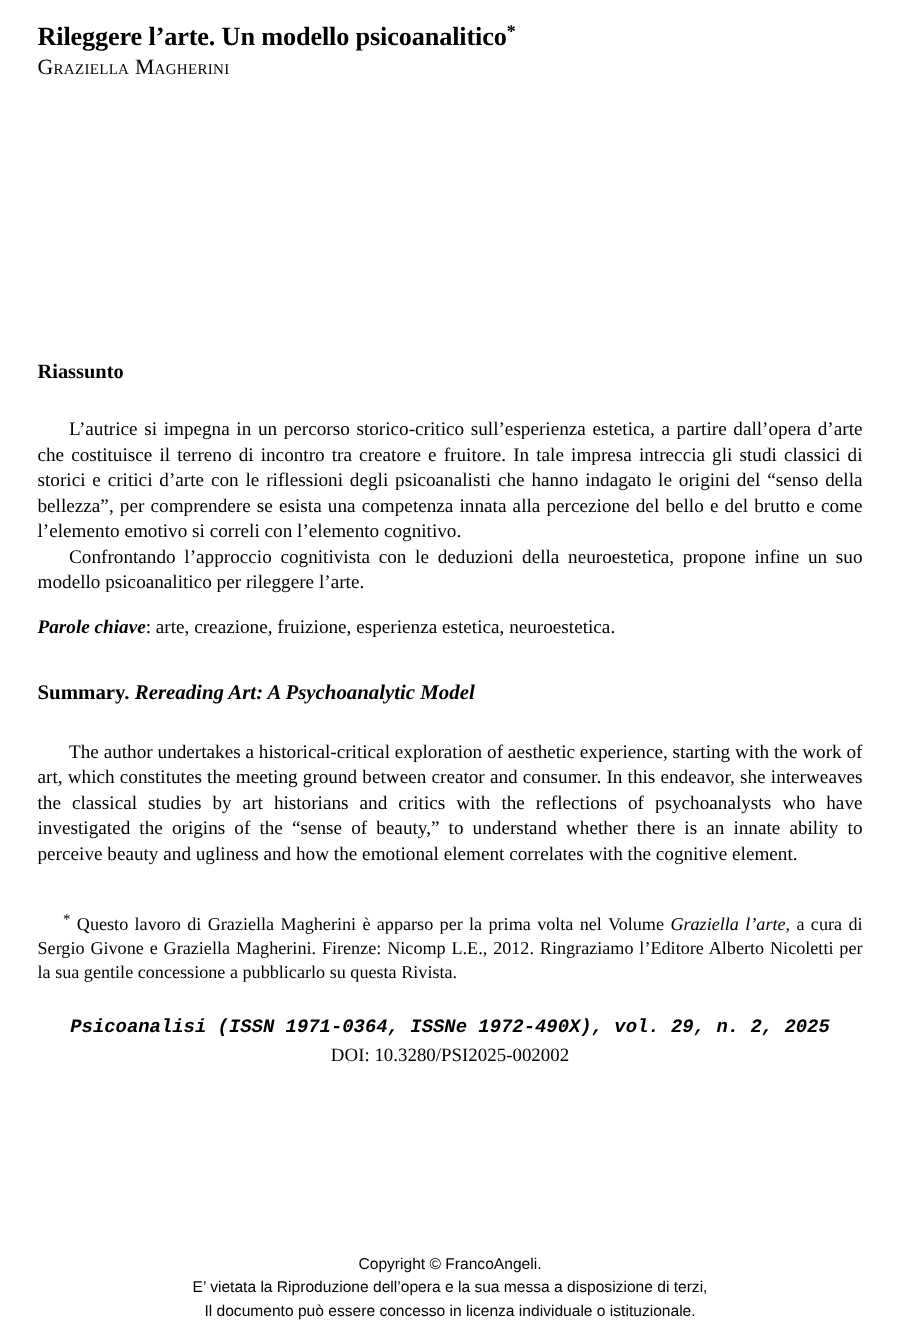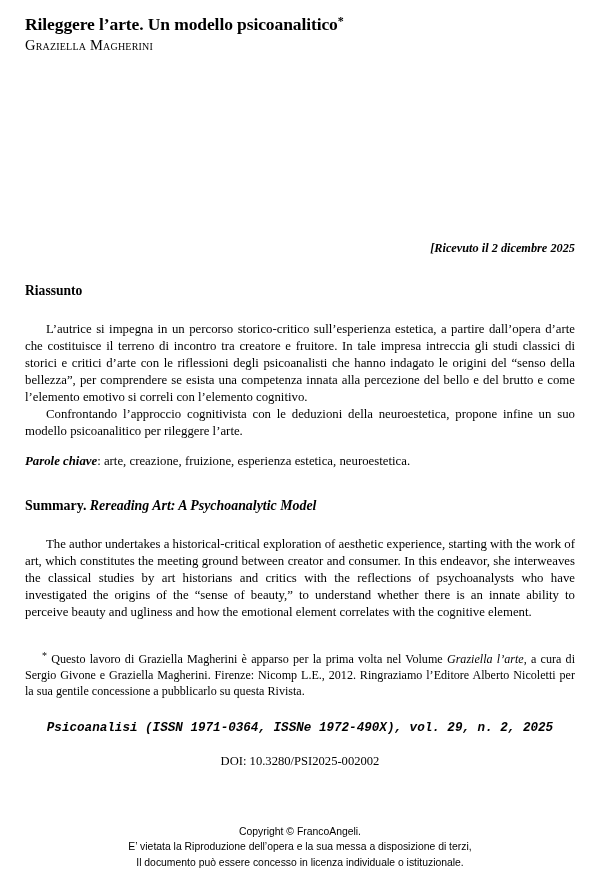--- a/index.html
+++ b/index.html
@@ -126,50 +126,48 @@
     line-height: 1.36;
   }
   .citation .cite-line {
     font-style: italic;
     font-weight: bold;
     font-size: 12.6px;
     font-family: Liberation Mono, monospace;
   }
   .citation .doi-line {
     font-size: 12.6px;
-    margin-top: 15px;
   }
 
   
   .copyright {
     position: absolute;
     left: 0;
     right: 0;
-    bottom: 20px;
+    bottom: 8px;
     text-align: center;
     font-family: "Liberation Sans", "DejaVu Sans", sans-serif;
     font-size: 10.4px;
     line-height: 1.48;
     color: #000000;
   }
   .copyright div {
     white-space: nowrap;
   }
 </style>
 </head>
 <body>
 
 <div class="page">
 
   <h1 class="article-title"><span>Rileggere l’arte. Un modello psicoanalitico</span><span class="title-star">*</span></h1>
 
   <div class="author-name">Graziella Magherini</div>
 
   <div class="dates">
-    <div>[Ricevuto il 2 dicembre 2025</div>
   </div>
 
   <div class="section-heading">Riassunto</div>
 
   <div class="abstract">
     <p>L’autrice si impegna in un percorso storico-critico sull’esperienza estetica, a partire dall’opera d’arte che costituisce il terreno di incontro tra creatore e fruitore. In tale impresa intreccia gli studi classici di storici e critici d’arte con le riflessioni degli psicoanalisti che hanno indagato le origini del “senso della bellezza”, per comprendere se esista una competenza innata alla percezione del bello e del brutto e come l’elemento emotivo si correli con l’elemento cognitivo.</p>
     <p>Confrontando l’approccio cognitivista con le deduzioni della neuroestetica, propone infine un suo modello psicoanalitico per rileggere l’arte.</p>
   </div>
 
   <div class="keywords"><span class="kw-label">Parole chiave</span><span>: arte, creazione, fruizione, esperienza estetica, neuroestetica.</span></div>

